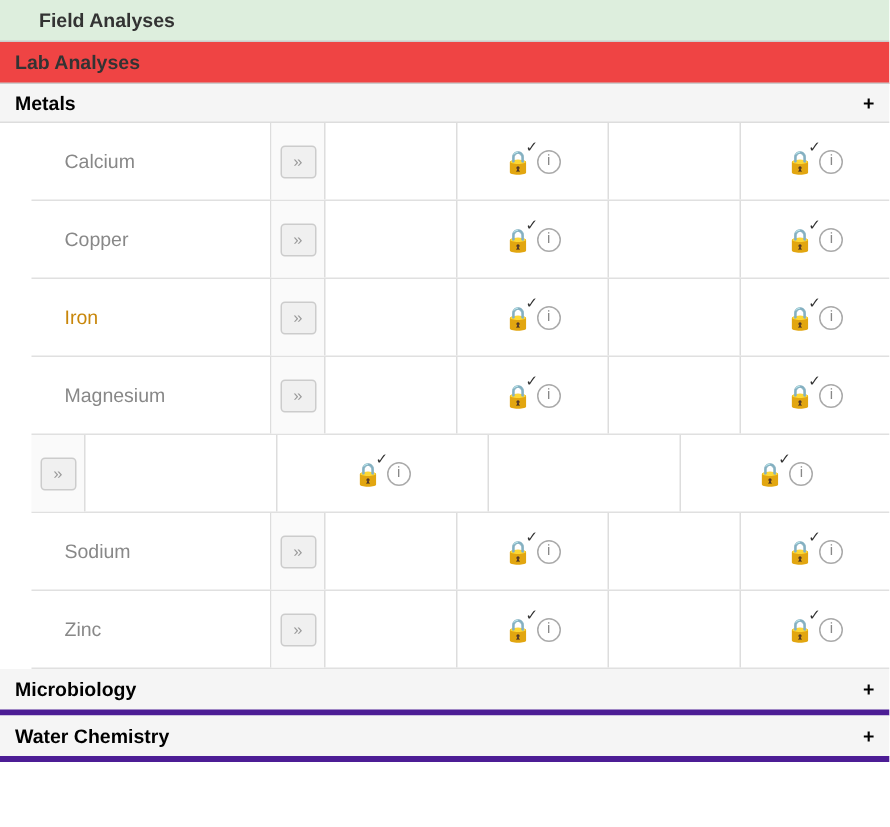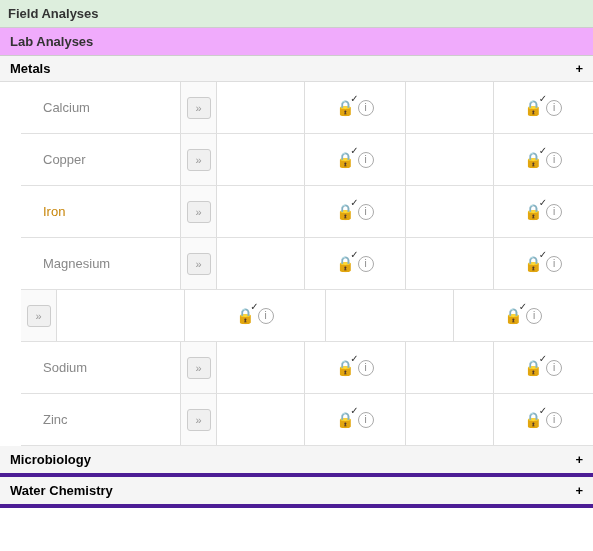--- a/index.html
+++ b/index.html
@@ -5,29 +5,29 @@
     * { box-sizing: border-box; margin: 0; padding: 0; }
     body {
       font-family: Arial, sans-serif;
       font-size: 13px;
       background: #fff;
       width: 593px;
     }
 
     .section-header {
       background: #ddeedd;
-      padding: 6px 8px;
+      padding: 6px 26px;
       font-weight: bold;
       font-size: 13px;
       color: #333;
       border-bottom: 1px solid #ccc;
     }
 
     .sub-header {
-      background: #f0abfc;
+      background: #ef4444;
       padding: 6px 10px;
       font-weight: bold;
       font-size: 13px;
       color: #333;
       border-bottom: 1px solid #ccc;
     }
 
     .metals-header {
       display: flex;
       align-items: flex-end;

